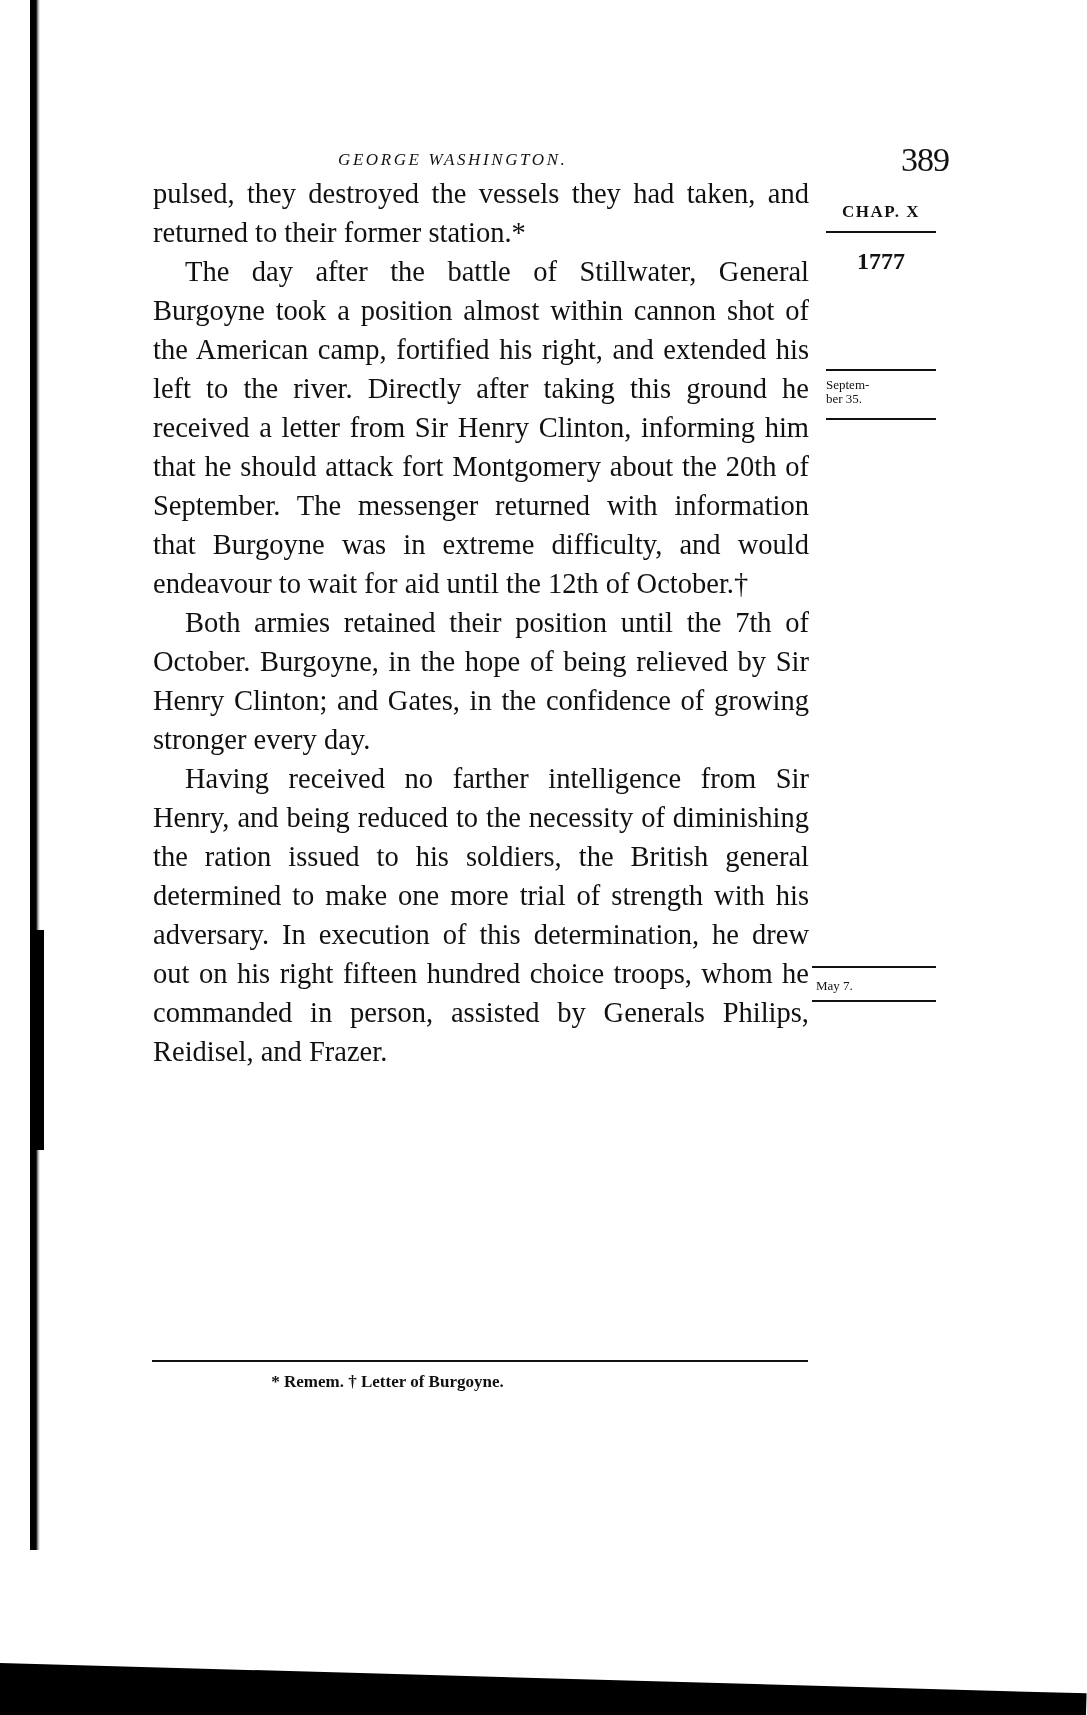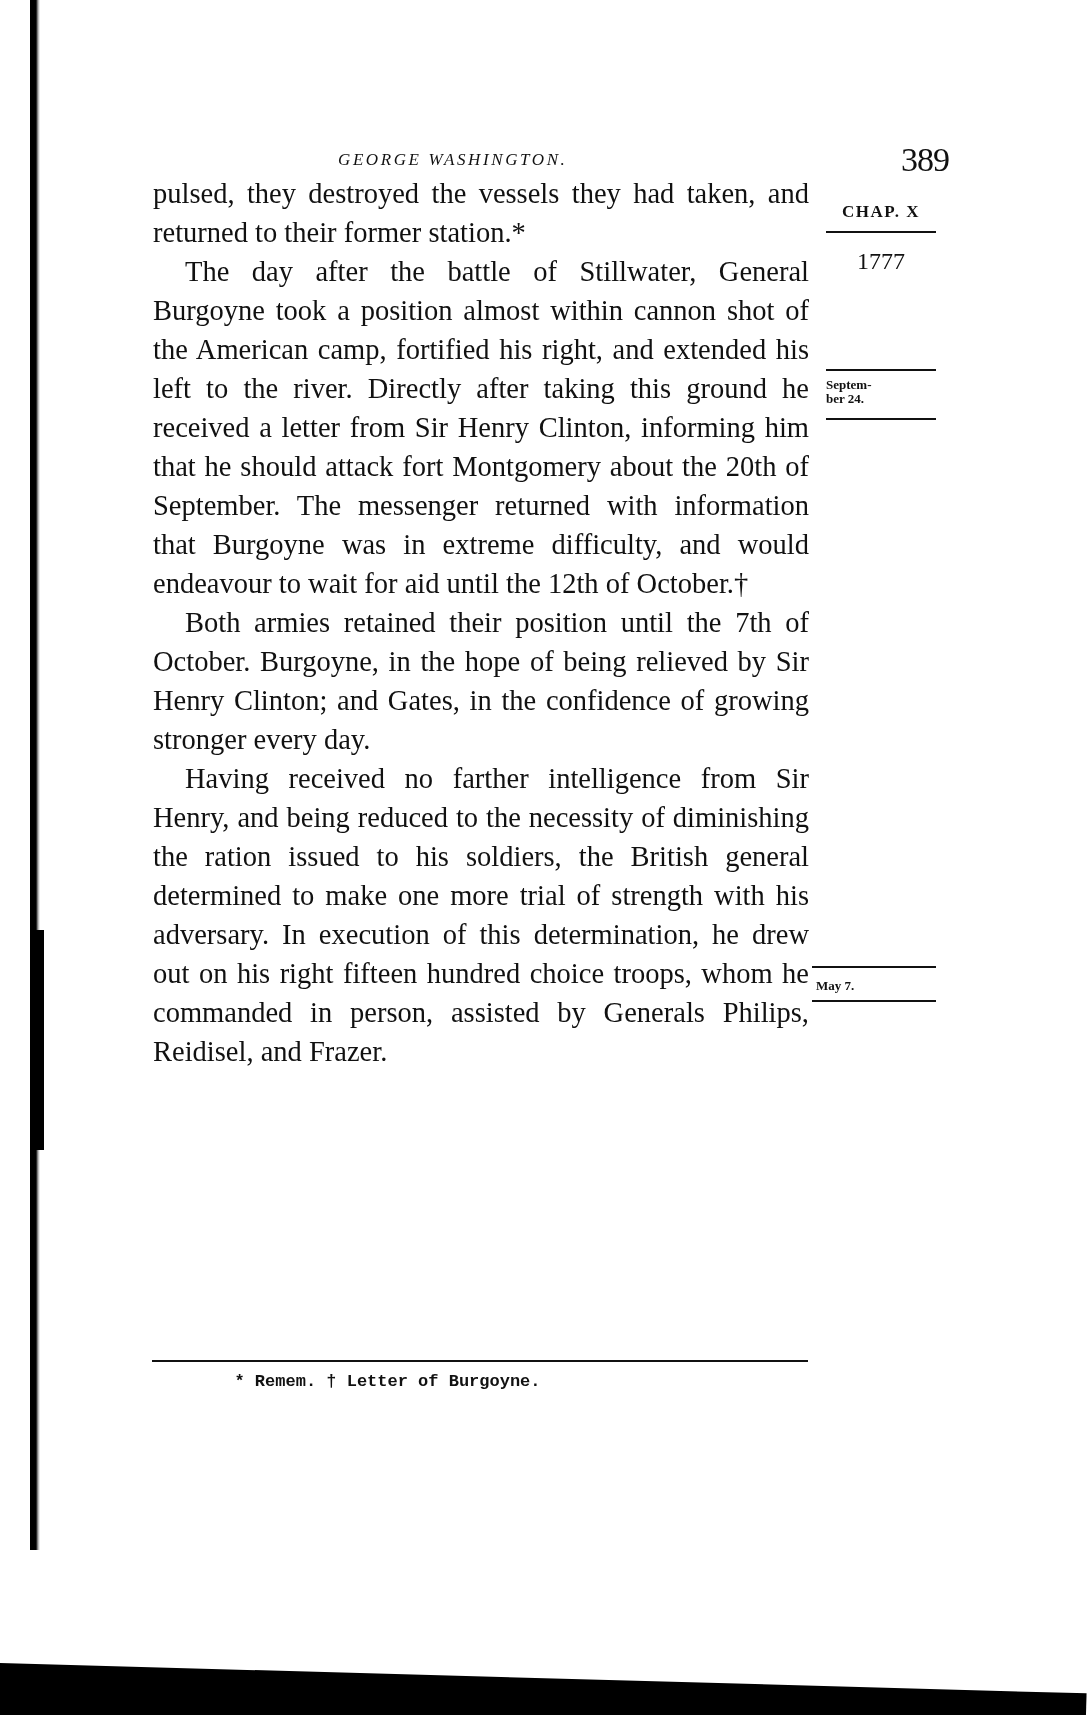--- a/index.html
+++ b/index.html
@@ -30,49 +30,49 @@
     position: absolute; top: 141px; left: 893px;
     font-size: 34px; letter-spacing: -1px; margin-left: 8px;
   }
   .body-text {
     position: absolute; left: 153px; top: 174px; width: 656px;
     font-size: 28.5px; line-height: 39px; text-align: justify;
   }
   .body-text p { margin: 0; text-indent: 32px; }
   .body-text p.cont { text-indent: 0; }
   .side {
-    position: absolute; left: 826px; width: 110px; text-align: center;
+    position: absolute; left: 826px; width: 110px; text-align: center; font-weight: bold;
   }
   .side-chap { top: 202px; font-size: 17px; letter-spacing: 1.5px; font-weight: bold; text-transform: uppercase; }
   .side-rule { position: absolute; left: 826px; width: 110px; height: 2px; background: #111; }
   .side-year { top: 248px; font-size: 24px; }
-  .side-note { left: 826px; text-align: left; font-size: 13px; line-height: 14px; font-weight: bold; }
+  .side-note { left: 826px; text-align: left; font-size: 13px; line-height: 14px; font-weight: normal; }
   .footnote-rule { position: absolute; left: 152px; top: 1360px; width: 656px; height: 2px; background: #111; }
   .footnote {
     position: absolute; left: 0; width: 905px; top: 1372px;
-    text-align: center; font-size: 17px; font-weight: bold; padding-right: 130px; box-sizing: border-box; font-family: Liberation Mono, monospace;
+    text-align: center; font-size: 17px; font-weight: bold; padding-right: 130px; box-sizing: border-box;
   }
 </style>
 </head>
 <body>
 
 <div class="left-edge"></div>
 <div class="left-edge-spot" style="top:930px;height:220px;"></div>
 
 <div class="running-head">George Washington.</div>
 <div class="page-number">389</div>
 
 <div class="side side-chap">Chap. X</div>
 <div class="side-rule" style="top:231px;"></div>
 <div class="side side-year">1777</div>
 
 <div class="side-rule" style="top:369px;"></div>
 <div class="side side-note" style="top:378px;">
   <div>Septem-</div>
-  <div>ber 24.</div>
+  <div>ber 35.</div>
 </div>
 <div class="side-rule" style="top:418px;"></div>
 
 <div class="side-rule" style="top:966px;left:812px;width:124px;"></div>
 <div class="side side-note" style="top:979px;left:816px;">
   <div>May 7.</div>
 </div>
 <div class="side-rule" style="top:1000px;left:812px;width:124px;"></div>
 
 <div class="body-text">

